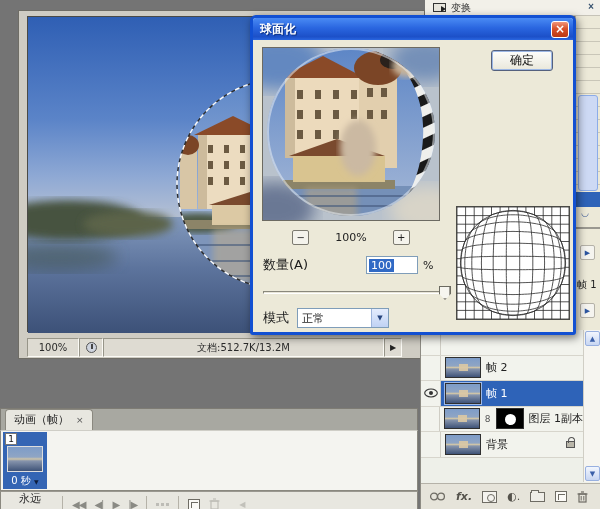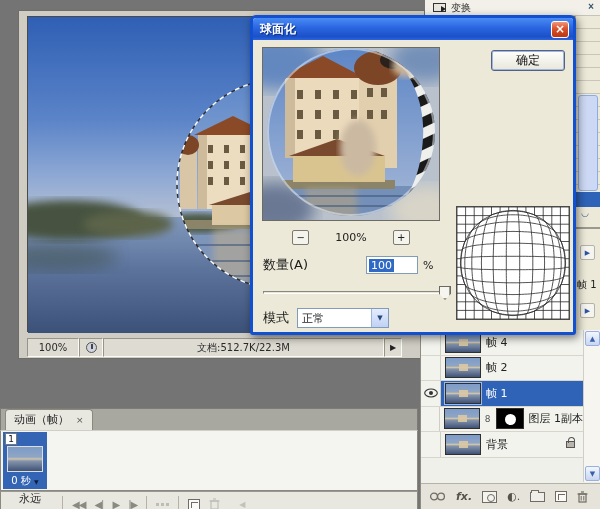--- a/index.html
+++ b/index.html
@@ -107,21 +107,21 @@
   .amount-input .sel { background:#316ac5; color:#fff; padding:0 2px; }
   .amount-unit { margin-left:5px; font-size:11px; }
   .slider { left:10px; top:246px; width:188px; height:14px; }
   .slider-track { position:absolute; left:0; top:5px; width:182px; height:3px; background:#e8e5d8; border:1px solid #8a887c; border-bottom-color:#fff; border-right-color:#fff; }
   .slider-thumb { position:absolute; right:0; top:0; width:12px; height:14px; background:#f6f5ef; border:1px solid #6b6a60; clip-path:polygon(0 0,100% 0,100% 55%,50% 100%,0 55%); box-shadow:inset -1px -1px 0 #9a9890; }
   .mode-row { left:10px; top:268px; display:flex; align-items:center; gap:8px; }
   .mode-select { width:92px; height:20px; background:#fff; border:1px solid #7f9db9; display:flex; align-items:center; }
   .mode-value { flex:1; padding-left:4px; font-size:11px; }
   .mode-dd { width:17px; height:18px; background:linear-gradient(#e4ecfd,#c0d2f4); border-left:1px solid #9db4dc; display:flex; align-items:center; justify-content:center; }
   .mode-dd span { font-size:7px; color:#27457e; }
-  .dlg-btn { width:74px; height:21px; background:linear-gradient(#fefefc,#e9e7da); border:1px solid #55617e; border-radius:3px; font-size:12px; color:#111; text-align:center; line-height:19px; }
+  .dlg-btn { width:62px; height:21px; background:linear-gradient(#fefefc,#e9e7da); border:1px solid #55617e; border-radius:3px; font-size:12px; color:#111; text-align:center; line-height:19px; }
   .btn-ok { left:238px; top:10px; box-shadow:0 0 0 1px #9cb7e4 inset; }
   .btn-cancel { left:238px; top:38px; }
   .wire-box { left:203px; top:166px; width:114px; height:114px; background:#fff; border:1px solid #4a4a46; }
 
   
   svg { display:block; }
 </style>
 </head>
 <body>
 
@@ -241,34 +241,30 @@
       </g>
       <circle cx="254" cy="167" r="105" fill="none" stroke="#2e2e2e" stroke-width="1.4" stroke-dasharray="5 4"></circle>
       <circle cx="254" cy="167" r="105" fill="none" stroke="#fafafa" stroke-width="1.4" stroke-dasharray="5 4" stroke-dashoffset="4.5"></circle>
     </svg>
   </div>
   <div class="abs doc-status">
     <div class="st-cell st-zoom">100%</div>
     <div class="st-cell st-icon">
         <span class="mini-clock"></span>
       </div>
-    <div class="st-cell st-info">文档:512.7K/22.3M</div>
+    <div class="st-cell st-info">文档:512.7K/13.2M</div>
     <div class="st-cell st-arrow">▶</div>
     <div class="st-cell st-tail"></div>
   </div>
 </div>
 
 <div class="abs layers-panel">
   <div class="layer-rows">
     <div class="layer-row">
       <div class="eye-col"></div>
-      <div class="row-body">
-          <span class="thumb"></span>
-        <span class="layer-name">帧 4</span>
-        </div>
     </div>
     <div class="layer-row">
       <div class="eye-col"></div>
       <div class="row-body">
           <span class="thumb"></span>
         <span class="layer-name">帧 2</span>
         </div>
     </div>
     <div class="layer-row row-sel">
       <div class="eye-col">

